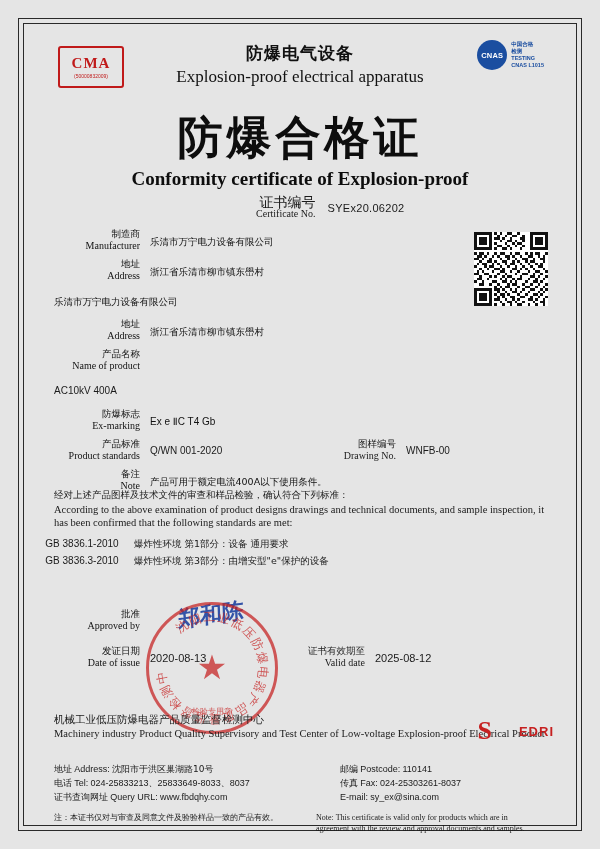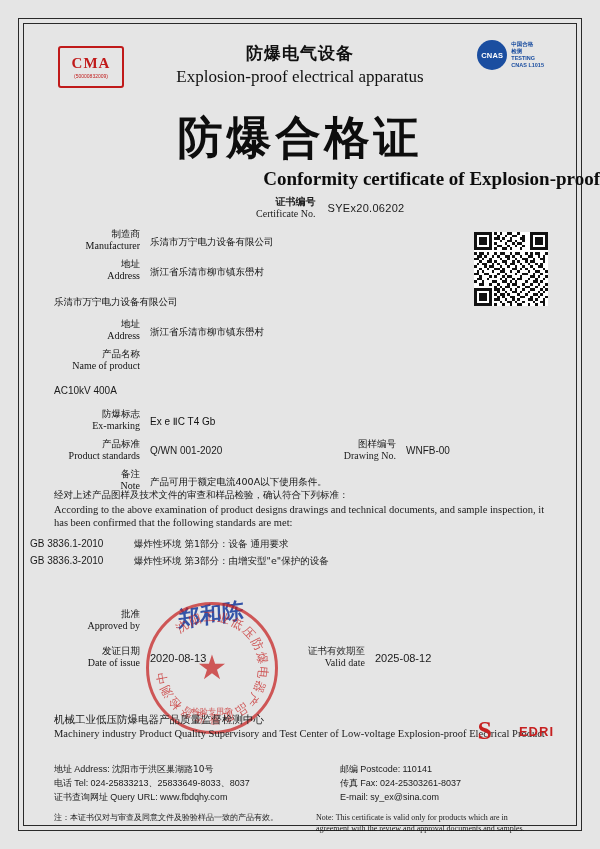--- a/index.html
+++ b/index.html
@@ -118,45 +118,44 @@
     text-align: center;
     font-family: "DejaVu Sans", sans-serif;
     font-size: 45px;
     font-weight: bold;
     letter-spacing: 4px;
     color: #0d0d0d;
   }
   .big-subtitle {
     position: absolute;
     left: 0; right: 0; top: 168px;
-    text-align: right;
+    text-align: center;
     font-family: "Liberation Serif", serif;
     font-size: 19px;
     font-weight: bold;
     color: #0d0d0d;
   }
   
   .certno-row {
     position: absolute;
     left: 0; right: 0; top: 196px;
     display: flex;
     justify-content: center;
     align-items: flex-start;
   }
   .certno-label {
     text-align: right;
     width: 120px;
     margin-right: 12px;
   }
   .certno-label .cn {
     font-family: "DejaVu Sans", sans-serif;
-    font-size: 10px;
+    font-size: 14px;
     display: block;
     line-height: 12px;
-    font-weight: bold;
   }
   .certno-label .en {
     font-family: "Liberation Serif", serif;
     font-size: 10px;
     display: block;
     line-height: 12px;
   }
   .certno-value {
     font-family: "Liberation Sans", sans-serif;
     font-size: 11px;
@@ -268,20 +267,21 @@
     font-family: "Liberation Serif", serif;
     font-size: 10.5px;
     line-height: 13px;
     margin-top: 1px;
   }
   .std-list {
     position: absolute;
     left: 30px;
     right: 46px;
     top: 536px;
+    text-align: center;
   }
   .std-row {
     display: flex;
     font-size: 10px;
     line-height: 16px;
     margin-bottom: 1px;
   }
   .std-code {
     width: 104px;
     font-family: "Liberation Sans", sans-serif;

